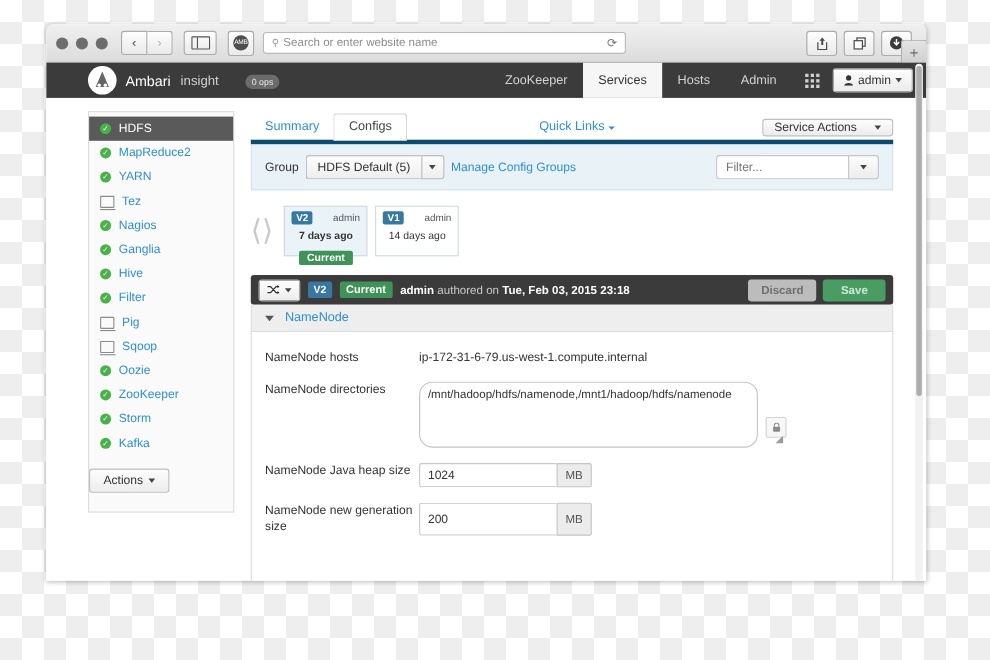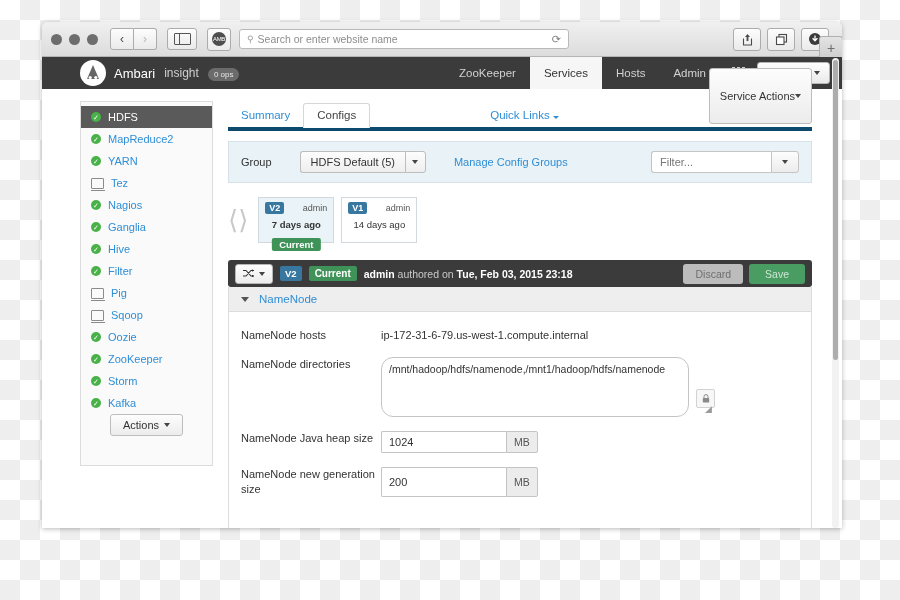--- a/index.html
+++ b/index.html
@@ -80,21 +80,21 @@
   }
   .brand{display:flex;align-items:center;padding-left:38px;gap:9px;}
   .amb-logo{
     position:absolute;left:38px;top:3px;width:26px;height:26px;border-radius:50%;
     background:#fff;display:flex;align-items:center;justify-content:center;overflow:hidden;
   }
   .brand-name{font-size:13px;color:#fff;margin-left:34px;}
   .cluster{font-size:12px;color:#cfcfcf;}
   .ops{
     background:#6b6b6b;color:#e8e8e8;font-size:8px;border-radius:8px;
-    padding:2px 6px;margin-left:0;position:relative;top:1px;
+    padding:2px 6px;margin-left:15px;position:relative;top:1px;
   }
   .navspacer{flex:1;}
   .navitems{display:flex;align-items:stretch;}
   .navitem{
     display:flex;align-items:center;padding:0 14px;font-size:11.5px;color:#d2d2d2;
   }
   .navitem.active{background:#f6f6f6;color:#333;}
   .gridicon{display:flex;align-items:center;padding:0 12px;}
   .gi{display:grid;grid-template-columns:repeat(3,3px);grid-template-rows:repeat(3,3px);gap:2px;}
   .gi i{background:#cfcfcf;display:block;width:3px;height:3px;}
@@ -118,46 +118,46 @@
   .svc.active{background:#5a5a5a;color:#fff;}
   .ok{
     width:10px;height:10px;border-radius:50%;background:#48b148;
     display:flex;align-items:center;justify-content:center;
     color:#fff;font-size:7px;line-height:1;flex:0 0 auto;
   }
   .mon{
     width:11px;height:9px;border:1.3px solid #8b8b8b;border-radius:1px;flex:0 0 auto;position:relative;
   }
   .mon:after{content:"";position:absolute;left:-1.5px;right:-1.5px;bottom:-3.5px;height:1.3px;background:#8b8b8b;}
-  .actions-wrap{display:flex;justify-content:center;margin-top:0;}
+  .actions-wrap{display:flex;margin-top:12px;}
   .actions-btn{
     background:linear-gradient(#fdfdfd,#ececec);border:1px solid #bdbdbd;border-radius:3px;
     font-size:11px;color:#333;padding:4px 12px;display:flex;align-items:center;gap:5px;
   }
 
   .main{flex:1;margin:12px 30px 0 15px;}
 
   .tabs{display:flex;align-items:flex-end;border-bottom:4px solid #0c4a6e;position:relative;height:26px;}
   .tab{
     font-size:11.5px;color:#2f8ed6;padding:5px 13px 6px;
   }
   .tab.active{
     background:#fff;border:1px solid #d6d6d6;border-bottom:1px solid #fff;
     border-radius:3px 3px 0 0;color:#444;margin-bottom:-1px;
   }
   .quicklinks{font-size:11.5px;color:#2f8ed6;margin-left:120px;padding-bottom:6px;}
   .svc-actions{
     margin-left:auto;margin-bottom:3px;
     background:linear-gradient(#fdfdfd,#ececec);border:1px solid #bdbdbd;border-radius:3px;
-    font-size:11px;color:#333;padding:21px 10px;display:flex;align-items:center;gap:0;justify-content:space-between;
+    font-size:11px;color:#333;padding:1px 10px;display:flex;align-items:center;gap:16px;justify-content:space-between;
   }
 
   .groupbar{
-    background:#e8f2f7;border:1px solid #d6e2e9;margin-top:10px;
-    display:flex;align-items:center;padding:9px 12px;gap:28px;box-sizing:border-box;
+    background:#e8f2f7;border:1px solid #d6e2e9;
+    display:flex;align-items:center;padding:9px 12px;gap:6px;box-sizing:border-box;
   }
   .glabel{font-size:11px;color:#333;}
   .gselect{display:flex;}
   .gselect .val{
     background:linear-gradient(#fdfdfd,#eeeeee);border:1px solid #bdbdbd;border-right:none;
     border-radius:3px 0 0 3px;font-size:11px;color:#333;padding:4px 10px;
   }
   .gselect .caret-box{
     background:linear-gradient(#fdfdfd,#eeeeee);border:1px solid #bdbdbd;border-radius:0 3px 3px 0;
     width:19px;display:flex;align-items:center;justify-content:center;
@@ -202,21 +202,21 @@
     display:flex;align-items:center;padding:0 7px;gap:7px;box-sizing:border-box;
   }
   .switchbtn{
     background:linear-gradient(#fefefe,#ececec);border:1px solid #b7b7b7;border-radius:3px;
     height:18px;display:flex;align-items:center;gap:5px;padding:0 7px;font-size:10px;color:#333;
   }
   .vb-tag{background:#3878a0;color:#fff;font-size:9.5px;font-weight:bold;padding:2px 5px;border-radius:2px;}
   .vb-cur{background:#3f9358;color:#fff;font-size:10px;font-weight:bold;padding:2px 6px;border-radius:2px;}
   .vb-text{font-size:10.5px;color:#c9c9c9;}
   .vb-text b{color:#fff;font-weight:bold;}
-  .vb-right{margin-left:auto;display:flex;gap:6px;}
+  .vb-right{margin-left:auto;display:flex;gap:6px;font-weight:bold;}
   .btn-discard{background:#bcbcbc;color:#6f6f6f;font-size:10.5px;border-radius:3px;padding:4px 12px;}
   .btn-save{background:#4a9d62;color:#cfe6d6;font-size:10.5px;border-radius:3px;padding:4px 16px;text-align:right;}
 
   
   .panel{border:1px solid #dcdcdc;border-top:none;}
   .panel-head{
     background:#eeeeee;border-bottom:1px solid #dcdcdc;height:24px;
     display:flex;align-items:center;gap:10px;padding:0 12px;
   }
   .tri{width:0;height:0;border-left:4px solid transparent;border-right:4px solid transparent;border-top:5px solid #555;}

